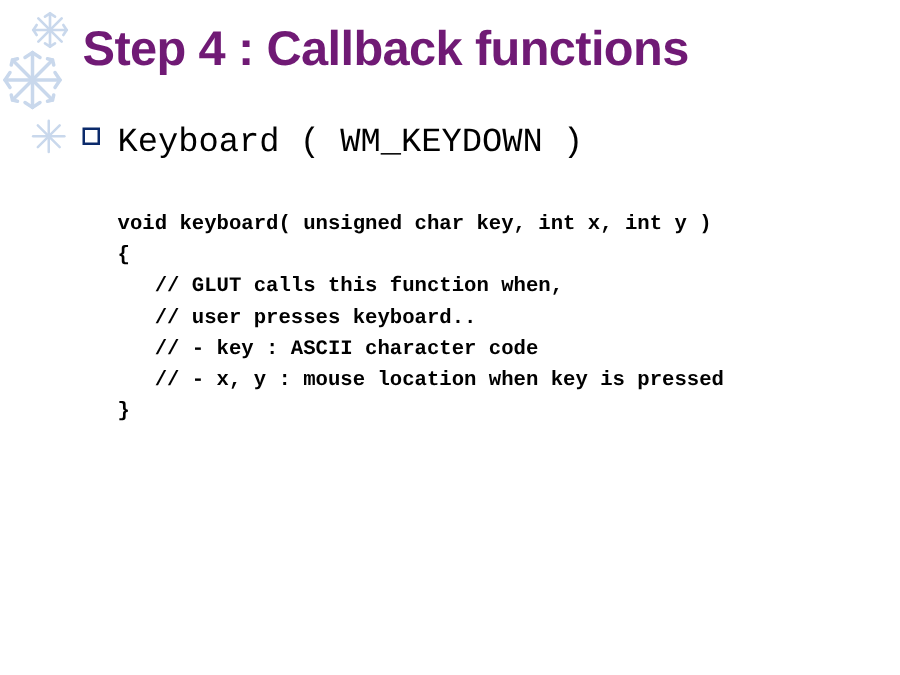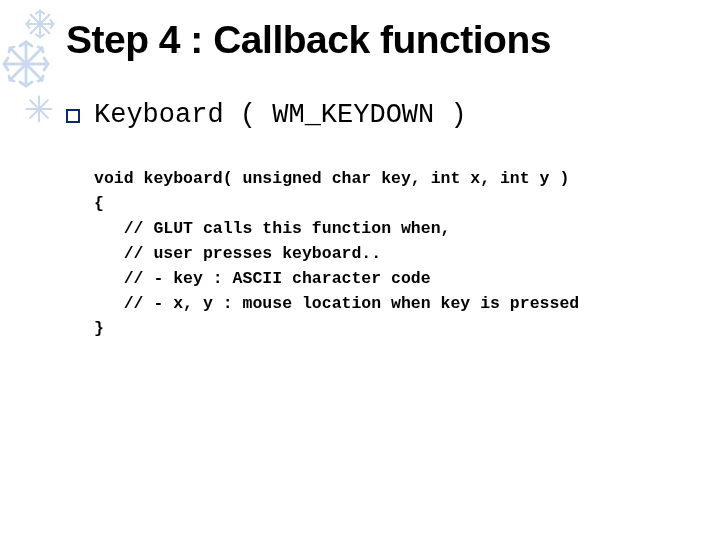--- a/index.html
+++ b/index.html
@@ -31,29 +31,28 @@
     position: absolute;
     left: 66px;
     right: 20px;
     top: 18px;
   }
 
   .title {
     font-family: Arial, Helvetica, sans-serif;
     font-weight: 900;
     font-size: 39px;
-    color: #000000;
+    color: #701a75;
     letter-spacing: -0.5px;
     margin: 0 0 38px 0;
     white-space: nowrap;
   }
 
   .bullet-row {
     display: flex;
-    align-items: center;
     margin-bottom: 26px;
   }
   .bullet {
     width: 14px;
     height: 14px;
     border: 2px solid #0b2a6b;
     box-sizing: border-box;
     margin-right: 14px;
     margin-top: 2px;
     flex: 0 0 auto;

